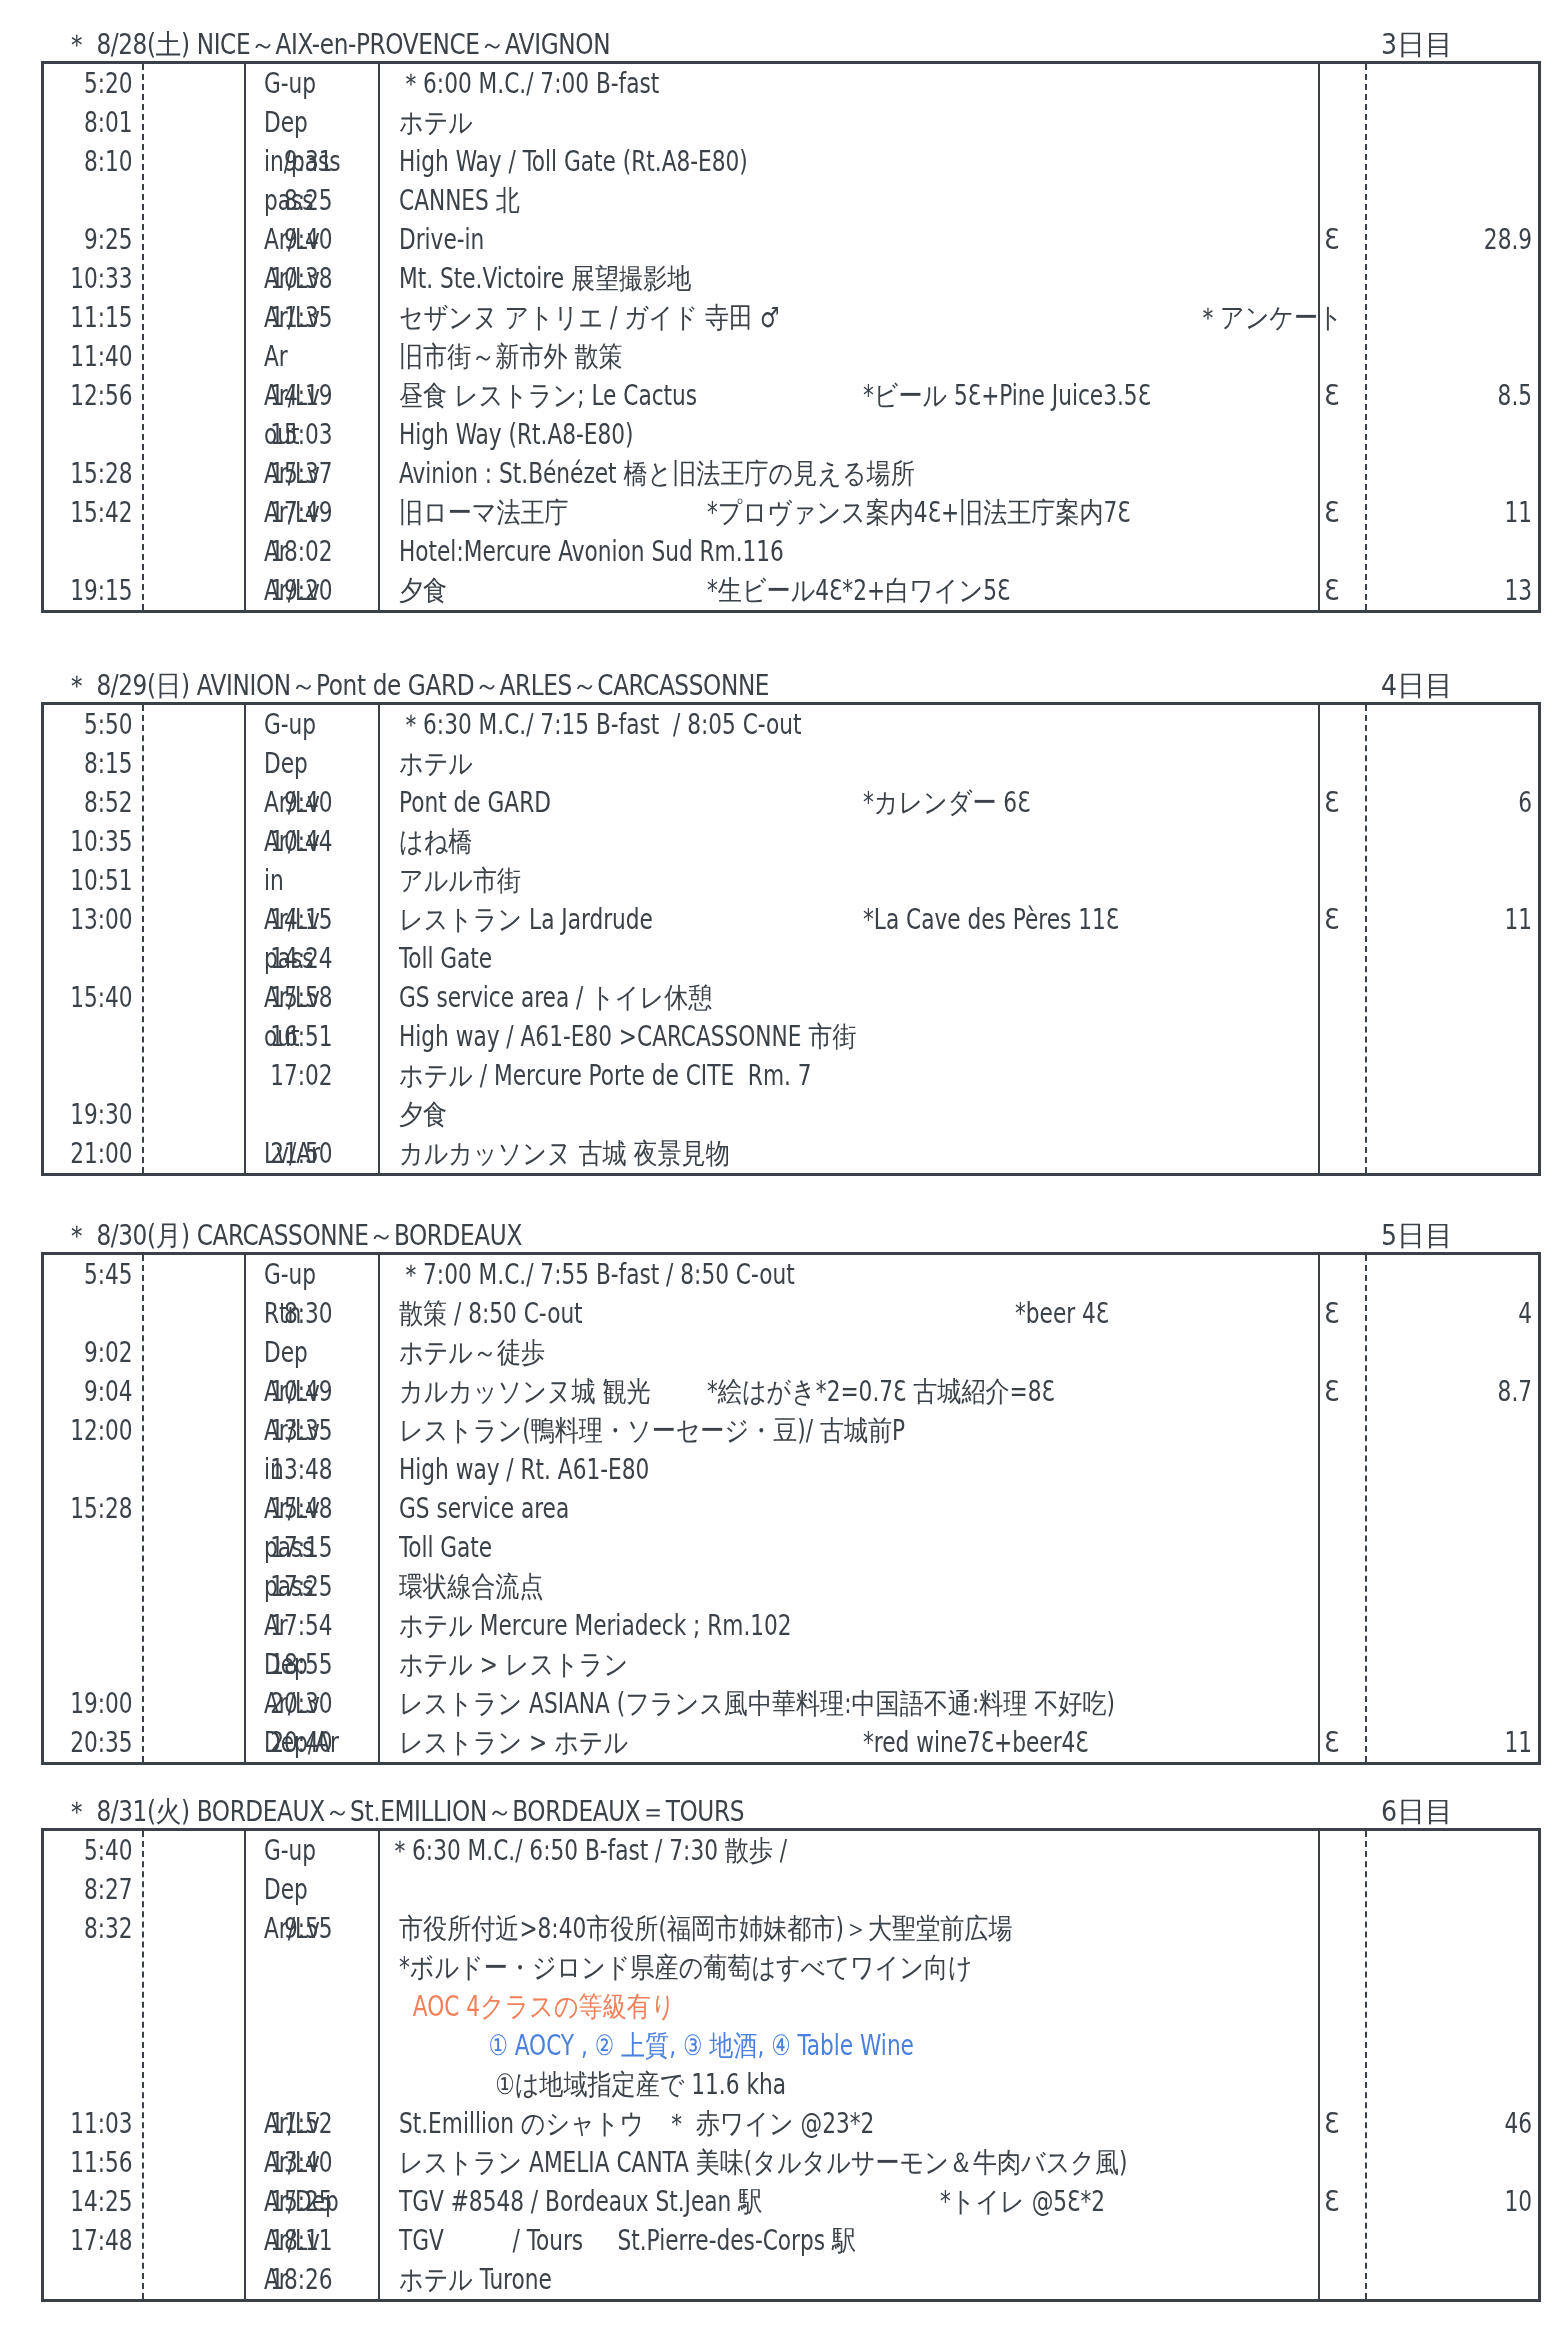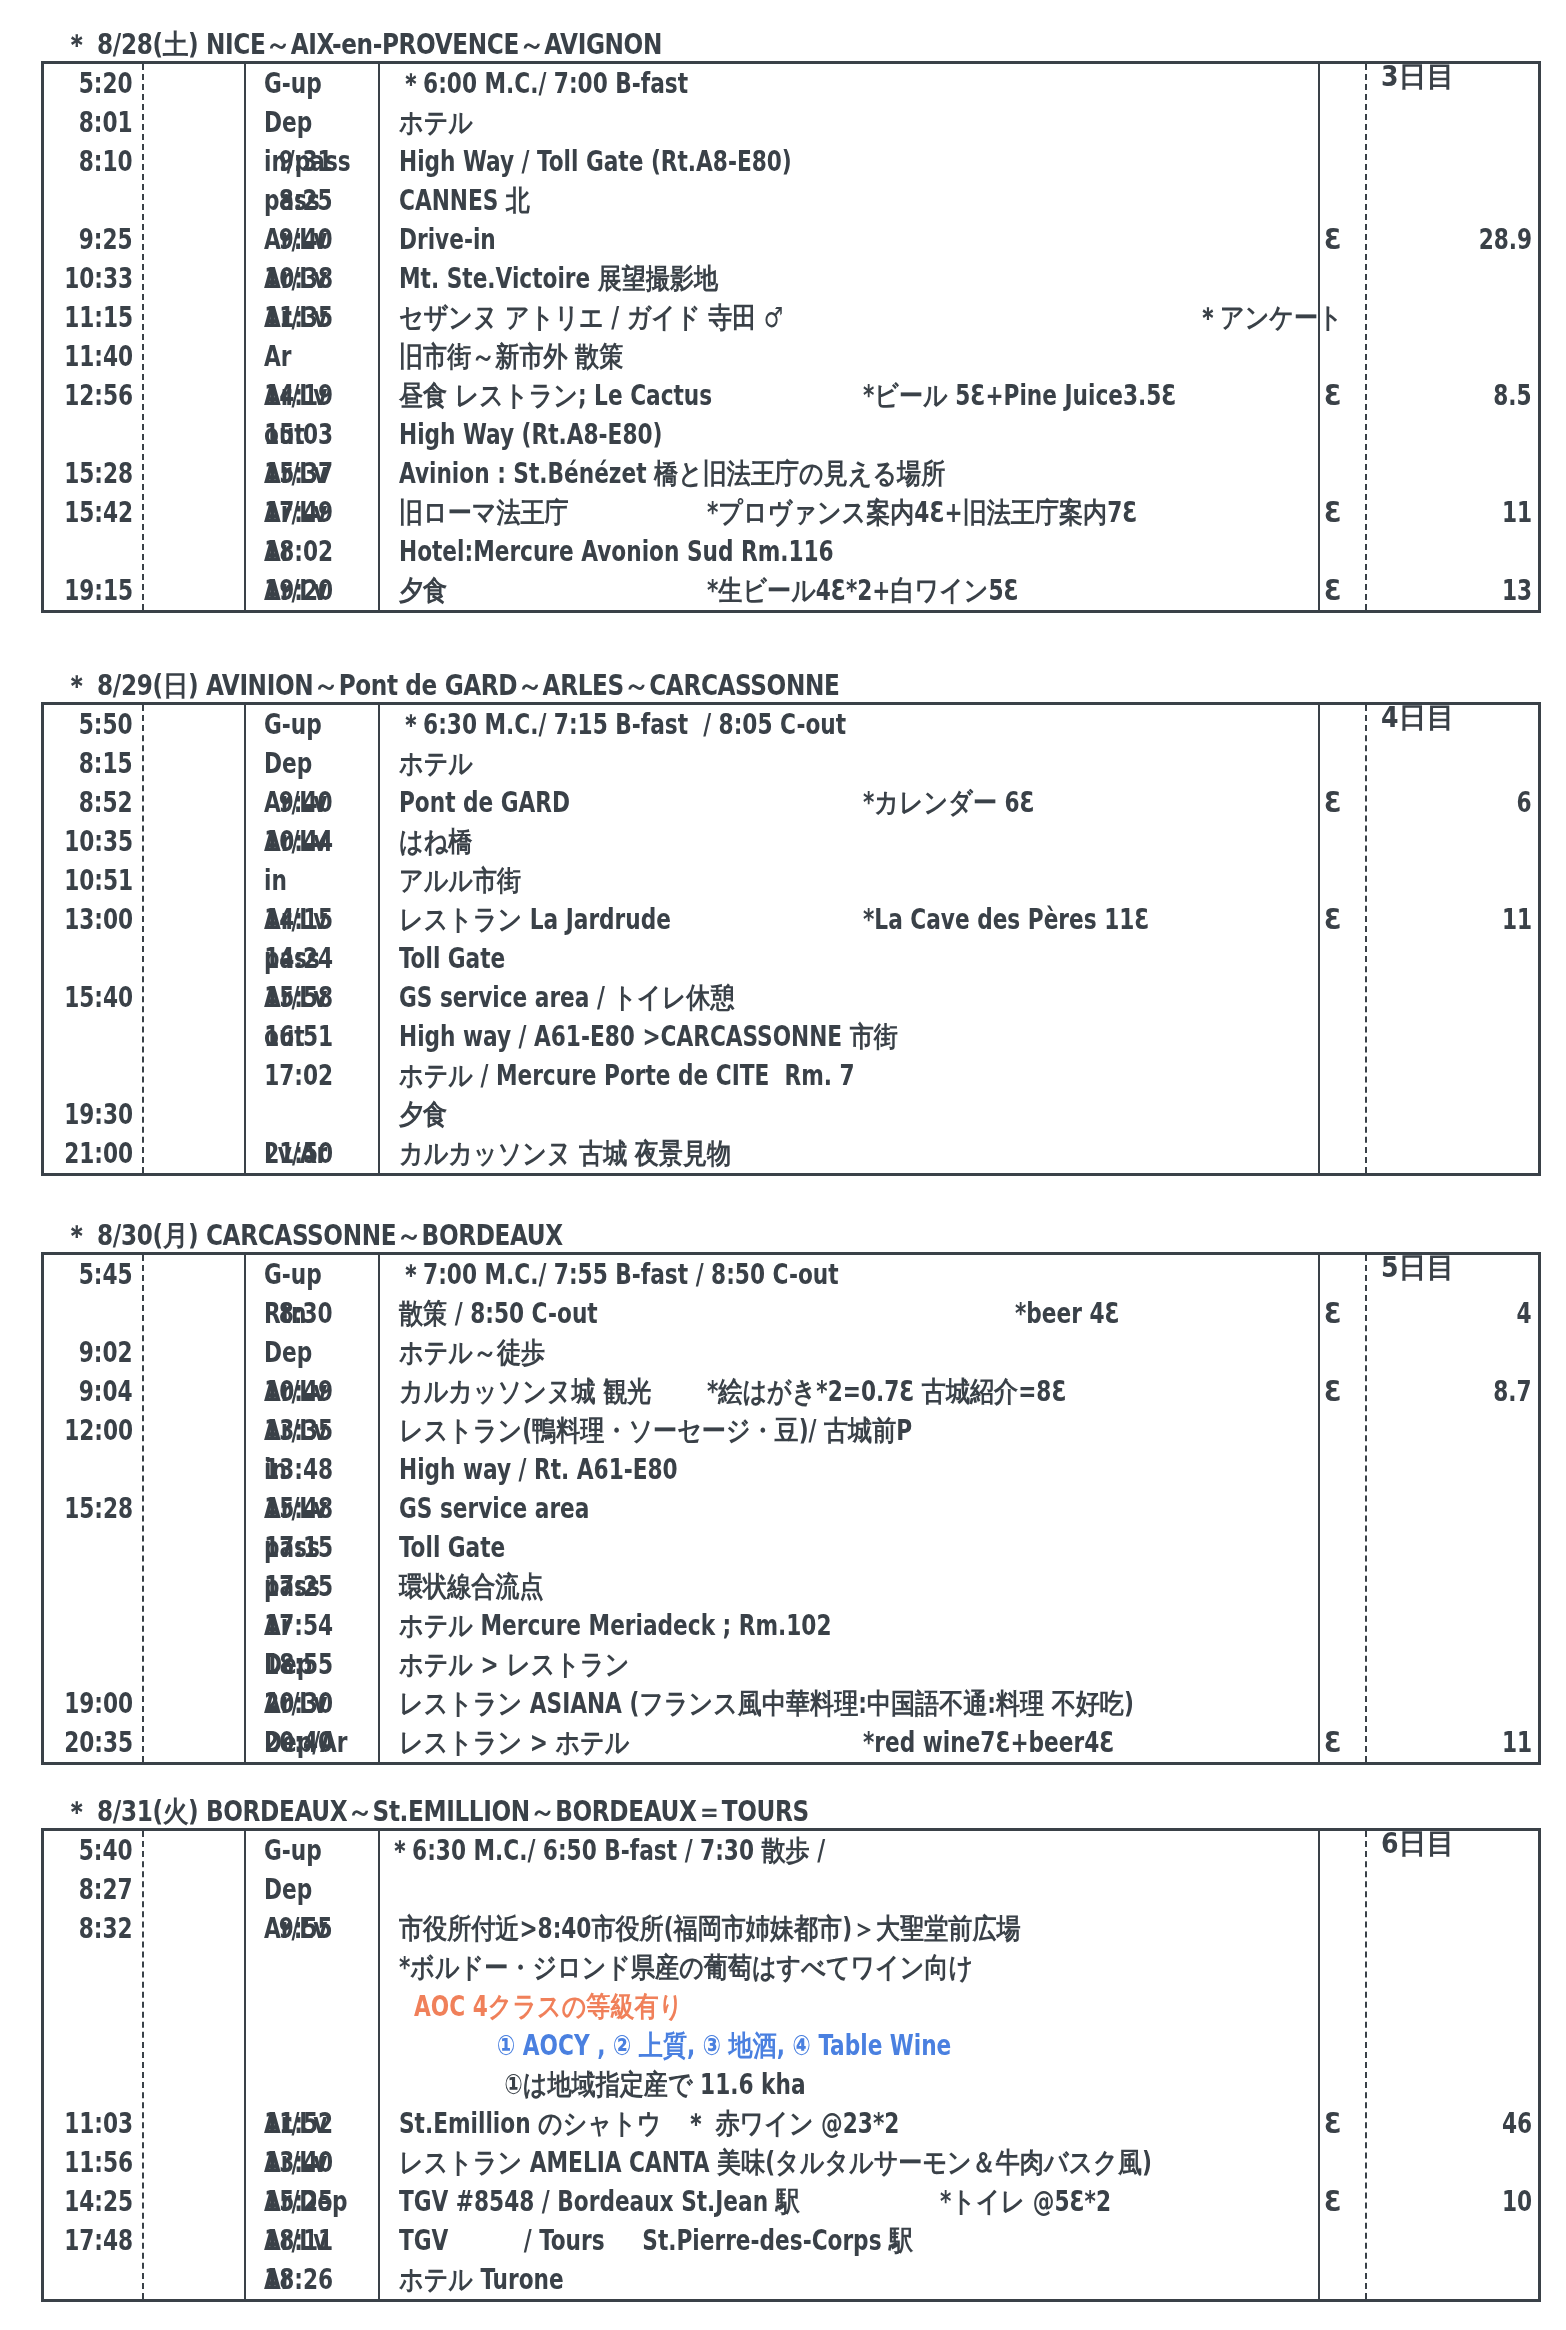--- a/index.html
+++ b/index.html
@@ -1,27 +1,27 @@
 <!DOCTYPE html>
 <html style="font-size:12px"><head>
 <meta charset="utf-8">
 <style>
   html, body { margin:0; padding:0; background:#ffffff; }
   body {
     width:1566px; height:2330px; position:relative; overflow:hidden;
     font-family:"DejaVu Sans Condensed","DejaVu Sans","Liberation Sans",sans-serif;
     color:#3a4148;
   }
-  .day { position:absolute; left:41px; width:1311px;font-weight:bold; }
+  .day { position:absolute; left:41px; width:1311px; }
   .day-header { position:relative; height:32px; }
   .day-title {
     position:absolute; left:22.6px; top:0; font-size:28px; line-height:32px;
     letter-spacing:-0.4px; white-space:nowrap; transform:scaleX(0.92); transform-origin:left center;
   }
-  .day-count { position:absolute; left:1340px; top:0; font-size:28px; line-height:32px; white-space:nowrap;margin-top:32px; }
+  .day-count { position:absolute; left:1340px; top:0; font-size:28px; line-height:32px; white-space:nowrap; }
   .table {
     position:relative; border-top:3.8px solid #3a4148; border-bottom:3.8px solid #3a4148;
     border-left:3px solid #3a4148; border-right:3px solid #3a4148; box-sizing:border-box;
     width:1500px;
   }
   .vline { position:absolute; top:0; bottom:0; width:0; }
   .vline.solid { border-left:2.3px solid #3a4148; }
   .vline.dash { border-left:2.3px dashed #3a4148; }
   .row { position:relative; height:39px; font-size:28px; line-height:39px; white-space:nowrap; }
   .c-t1 { position:absolute; left:0; width:89px; text-align:right; }

